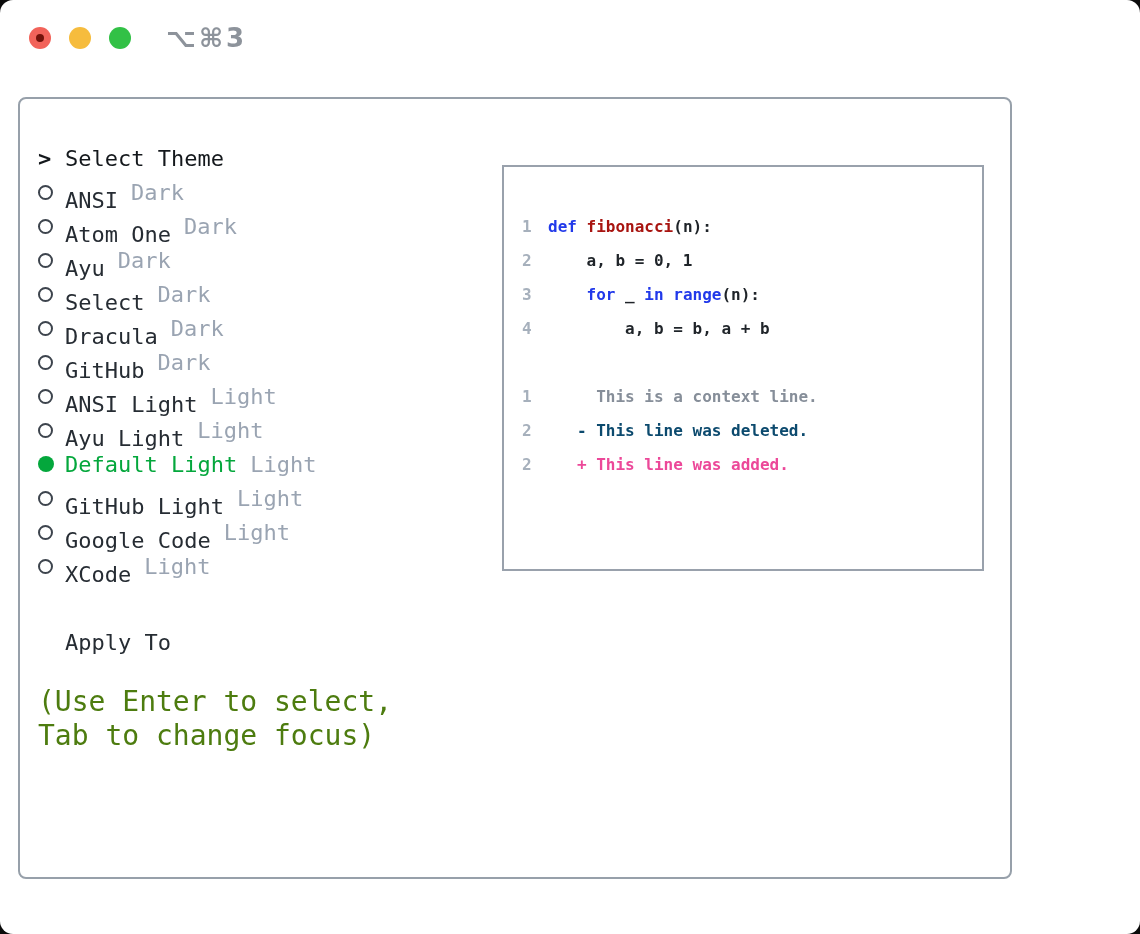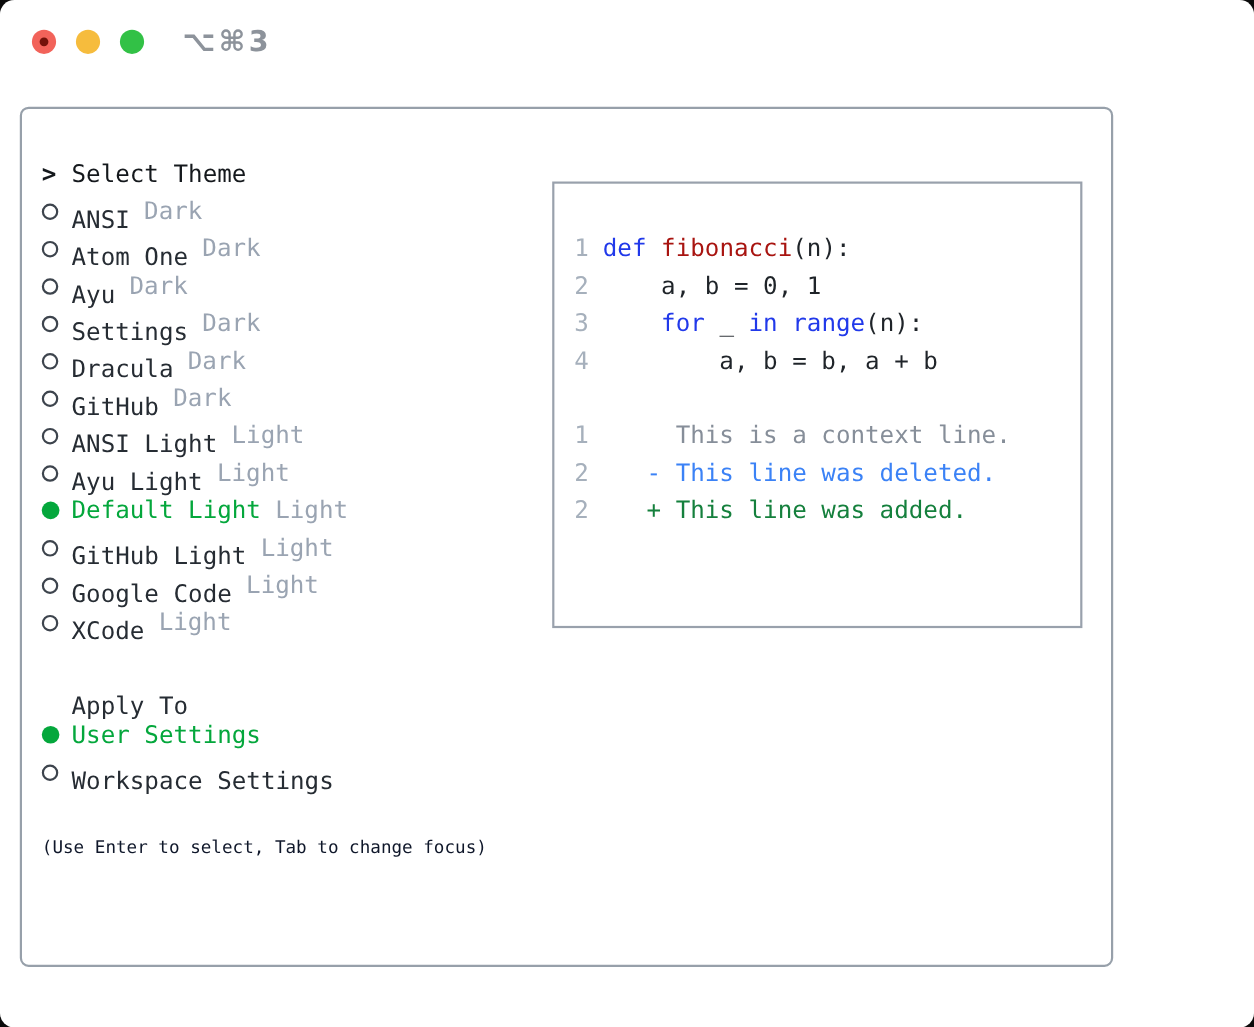--- a/index.html
+++ b/index.html
@@ -27,33 +27,33 @@
   .row{display:flex;align-items:center;height:34px;font-size:22px;color:#262c33;}
   .prefix{width:27px;flex:none;display:flex;align-items:center;}
   .arrow{font-weight:bold;color:#14181c;font-size:22px;}
   .bold{font-weight:normal;color:#14181c;}
   .name{color:#262c33;white-space:pre;margin-top:16px;}
   .sel{color:#04a73c;white-space:pre;}
   .variant{color:#9aa4b2;margin-left:13px;white-space:pre;}
   .dot-hollow{width:15px;height:15px;border:2px solid #3d444d;border-radius:50%;box-sizing:border-box;}
   .dot-filled{width:16px;height:16px;border-radius:50%;background:#04a73c;}
   .spacer{height:34px;}
-  .hint{width:420px;font-size:16px;line-height:34px;color:#0f172a;}
+  .hint{width:420px;font-size:28px;line-height:34px;color:#4d7c0f;}
 
   
   .preview-box{margin-top:24px;width:100%;height:406px;border:2px solid #99a1ac;
                box-sizing:border-box;padding:43px 8px 0 18px;background:#fff;}
-  .line{height:34px;line-height:34px;font-size:22px;white-space:pre;}
+  .line{height:34px;line-height:34px;font-size:16px;white-space:pre;font-weight:bold;}
   .num{display:inline-block;width:26px;color:#a6b0bc;}
   .tok-kw{color:#2139ea;}
   .tok-fn{color:#a81410;}
   .tok-plain{color:#1f2429;}
   .tok-ctx{color:#868e99;margin-top:29px;}
-  .tok-del{color:#3b82f6;}
-  .tok-add{color:#15803d;}
+  .tok-del{color:#0c4a6e;}
+  .tok-add{color:#ec4899;}
 </style>
 </head>
 <body>
 
 <div class="window">
   <div class="titlebar">
     <div class="lights">
       <span class="light close">
         <span class="dot"></span>
       </span>
@@ -88,21 +88,21 @@
             <span class="prefix">
               <span class="dot-hollow"></span>
             </span>
             <span class="name">Ayu</span>
             <span class="variant">Dark</span>
           </div>
           <div class="row">
             <span class="prefix">
               <span class="dot-hollow"></span>
             </span>
-            <span class="name">Settings</span>
+            <span class="name">Select</span>
             <span class="variant">Dark</span>
           </div>
           <div class="row">
             <span class="prefix">
               <span class="dot-hollow"></span>
             </span>
             <span class="name">Dracula</span>
             <span class="variant">Dark</span>
           </div>
           <div class="row">
@@ -155,34 +155,20 @@
             <span class="variant">Light</span>
           </div>
         </div>
 
       <div class="spacer"></div>
 
       <div class="row">
         <span class="prefix"></span>
         <span class="name">Apply To</span>
       </div>
-      <div id="apply-list">
-          <div class="row">
-            <span class="prefix">
-              <span class="dot-filled"></span>
-            </span>
-            <span class="sel">User Settings</span>
-          </div>
-          <div class="row">
-            <span class="prefix">
-              <span class="dot-hollow"></span>
-            </span>
-            <span class="name">Workspace Settings</span>
-          </div>
-        </div>
 
       <div class="spacer"></div>
 
       <div class="hint">(Use Enter to select, Tab to change focus)</div>
     </div>
 
     <div class="right-col">
       <div class="preview-box">
         <div id="preview-lines">
             <div class="line"><span class="num">1</span><span class="tok-kw">def</span><span class="tok-plain"> </span><span class="tok-fn">fibonacci</span><span class="tok-plain">(n):</span></div>

